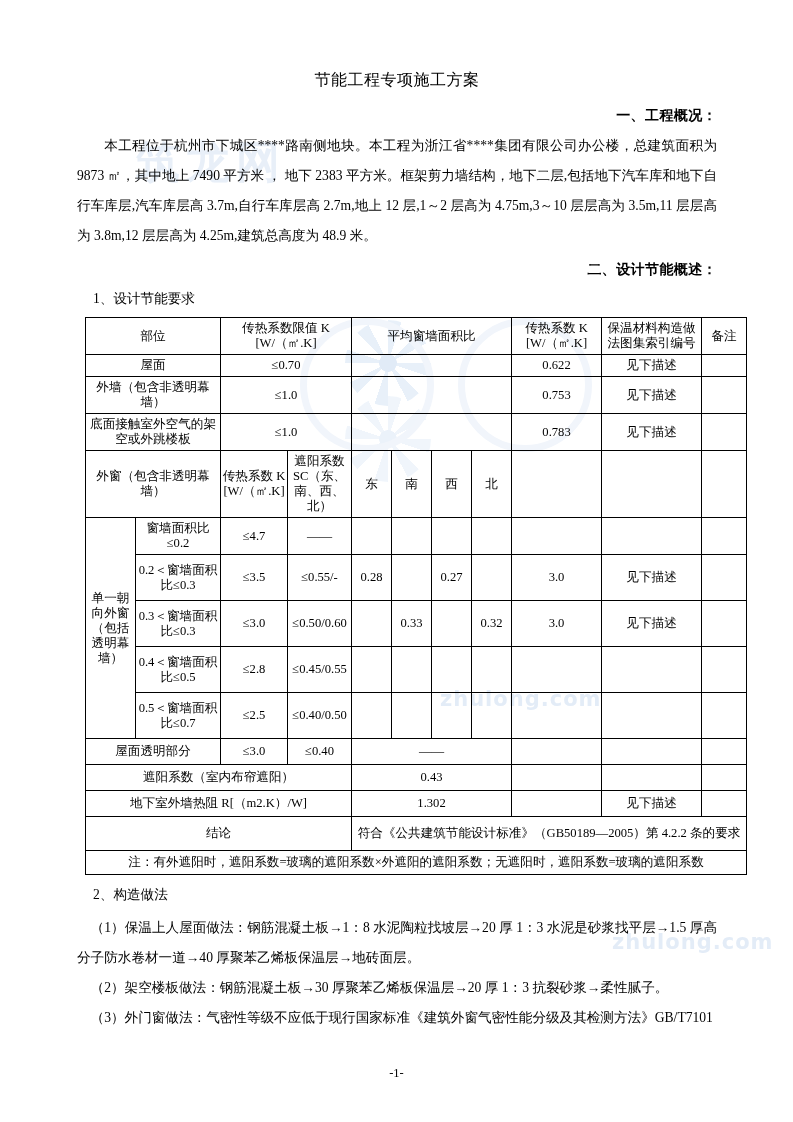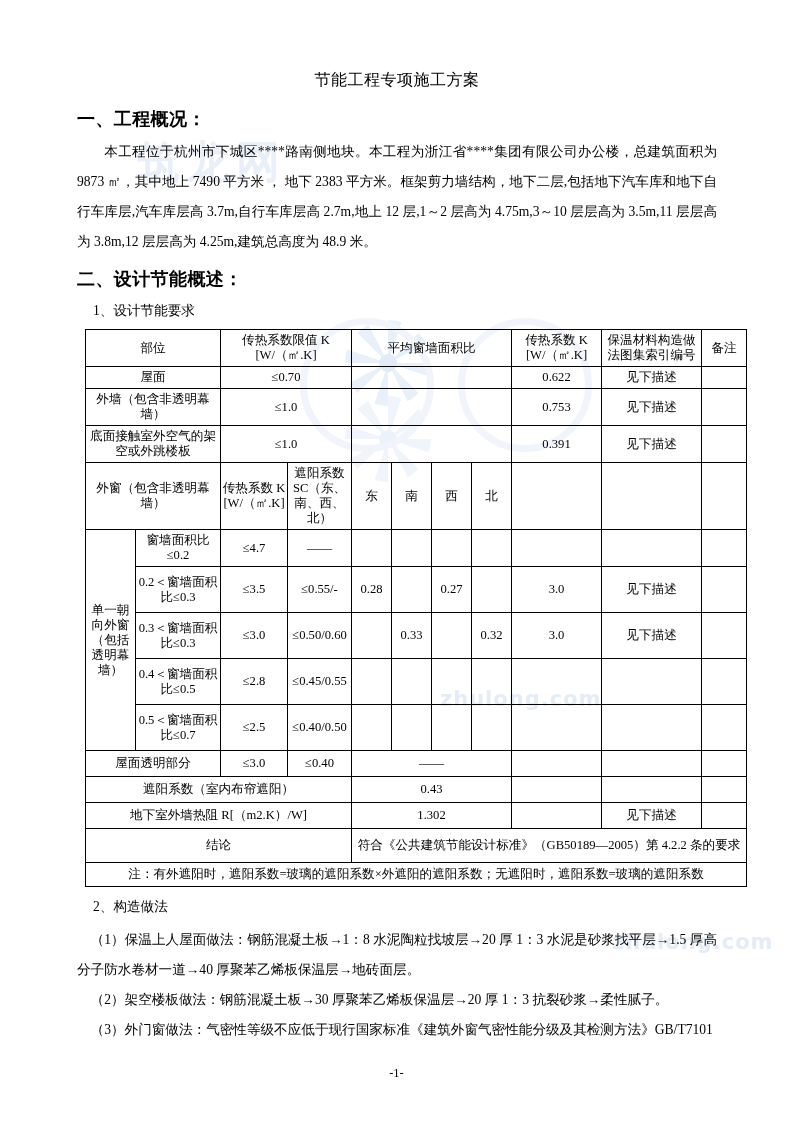--- a/index.html
+++ b/index.html
@@ -79,26 +79,27 @@
   
   .doc-title {
     text-align: center;
     font-size: 16px;
     letter-spacing: .5px;
     margin: 0 0 16px 0;
     position: relative;
     z-index: 2;
   }
   h2.section {
-    font-size: 18px;
+    font-size: 14px;
     font-weight: bold;
     margin: 0 0 6px 0;
     letter-spacing: .4px;
     position: relative;
     z-index: 2;
+    text-align: right;
   }
   p.para {
     font-size: 13.6px;
     line-height: 30px;
     margin: 0;
     text-align: justify;
     text-justify: inter-ideograph;
     position: relative;
     z-index: 2;
   }
@@ -227,21 +228,21 @@
           <td colspan="4"></td>
           <td>0.753</td>
           <td>见下描述</td>
           <td></td>
         </tr>
 
         <tr>
           <td colspan="2" class="small">底面接触室外空气的架空或外跳楼板</td>
           <td colspan="2">≤1.0</td>
           <td colspan="4"></td>
-          <td>0.391</td>
+          <td>0.783</td>
           <td>见下描述</td>
           <td></td>
         </tr>
 
         <tr style="height:64px;">
           <td colspan="2" class="small">外窗（包含非透明幕墙）</td>
           <td class="tiny" style="white-space:pre-line;">传热系数 K
 [W/（㎡.K]</td>
           <td class="tiny">遮阳系数SC（东、南、西、北）</td>
           <td>东</td>

